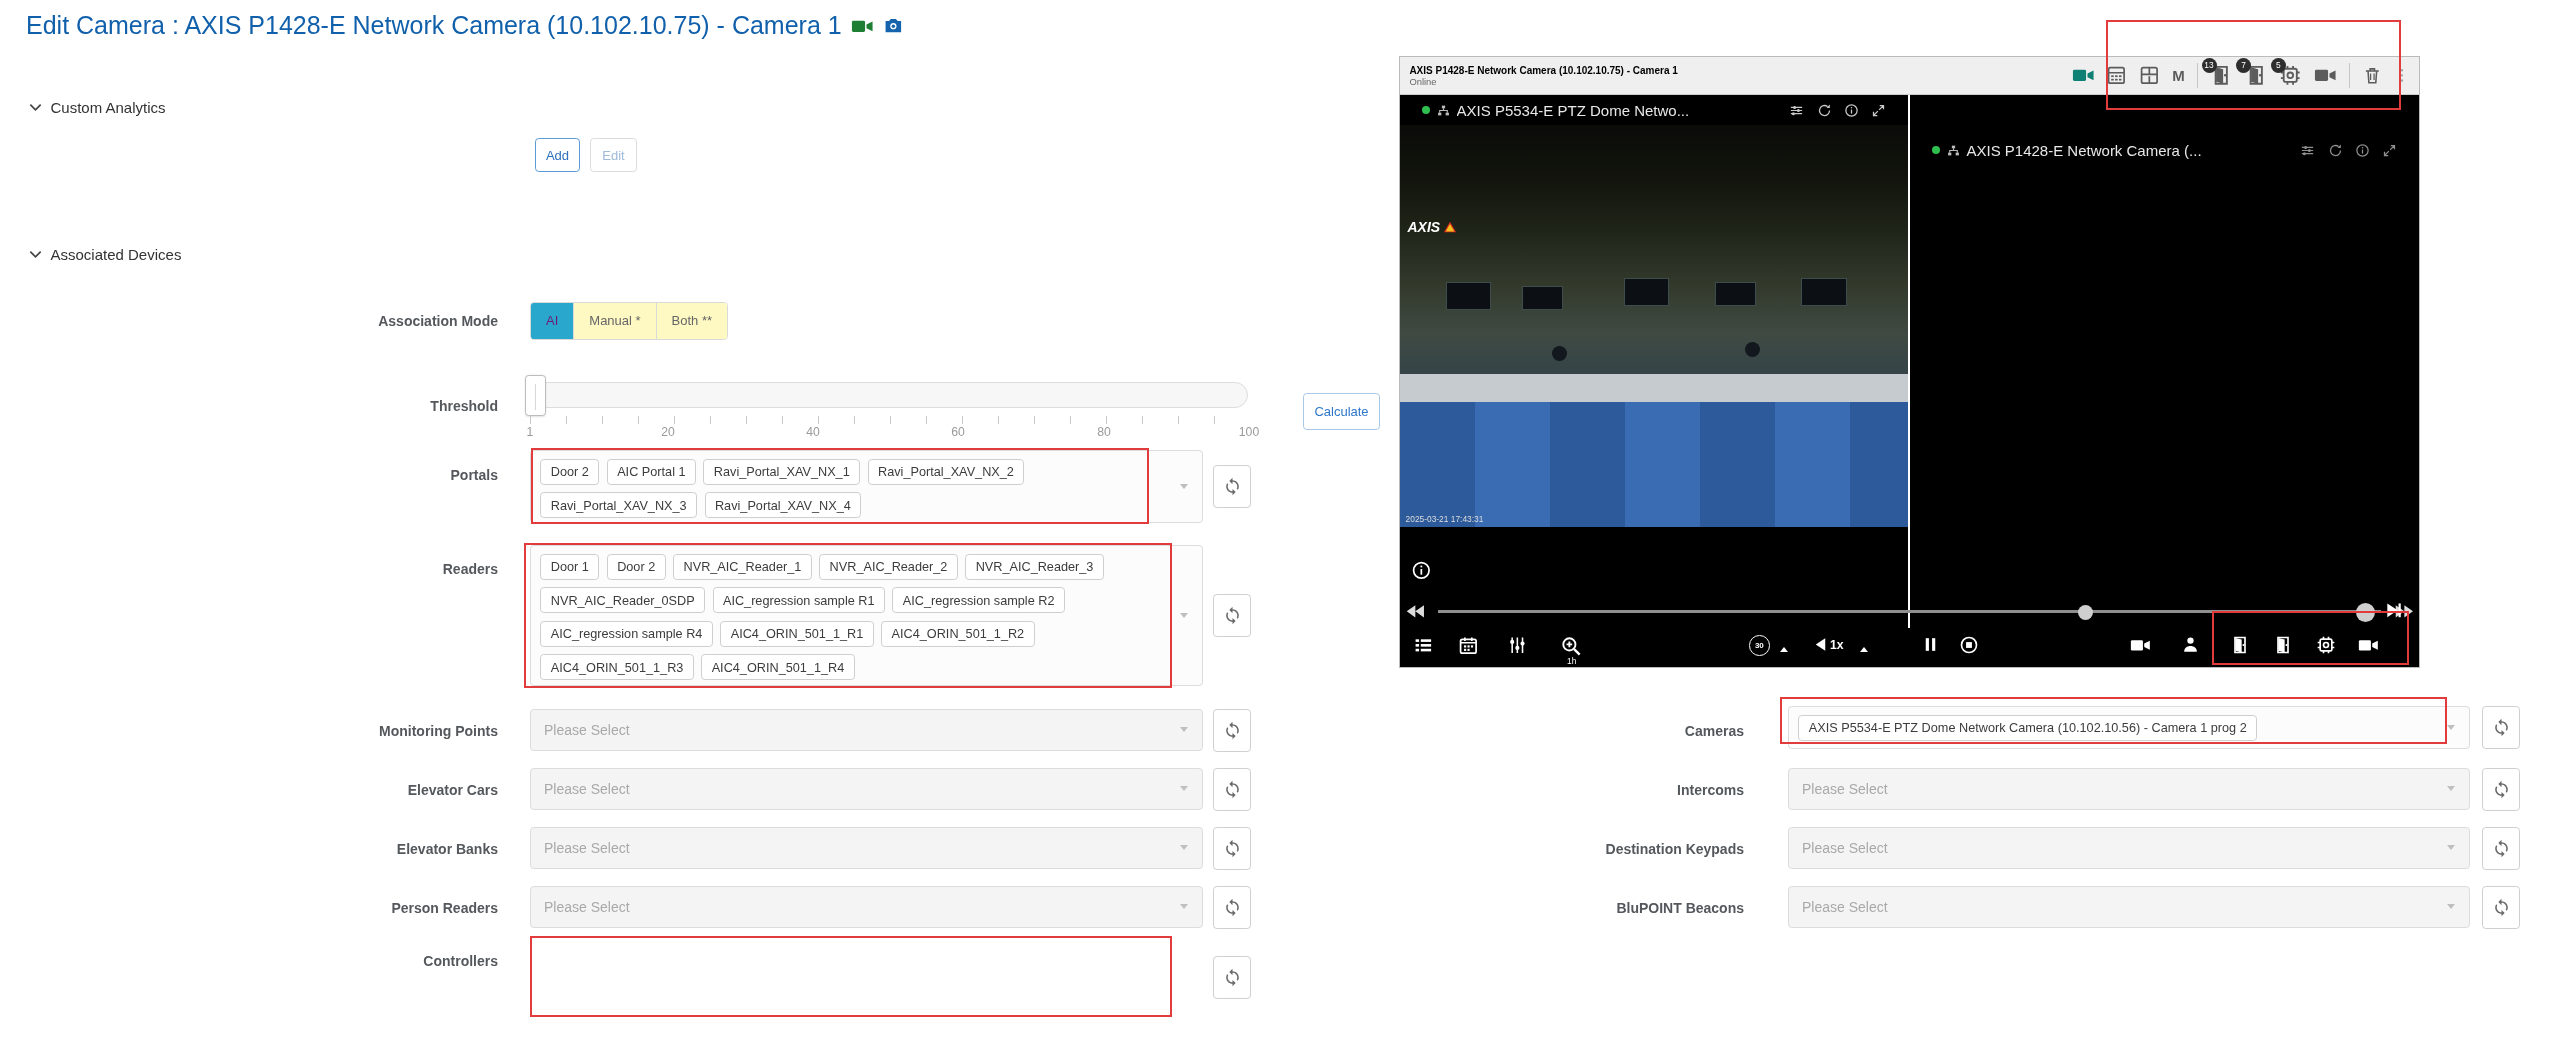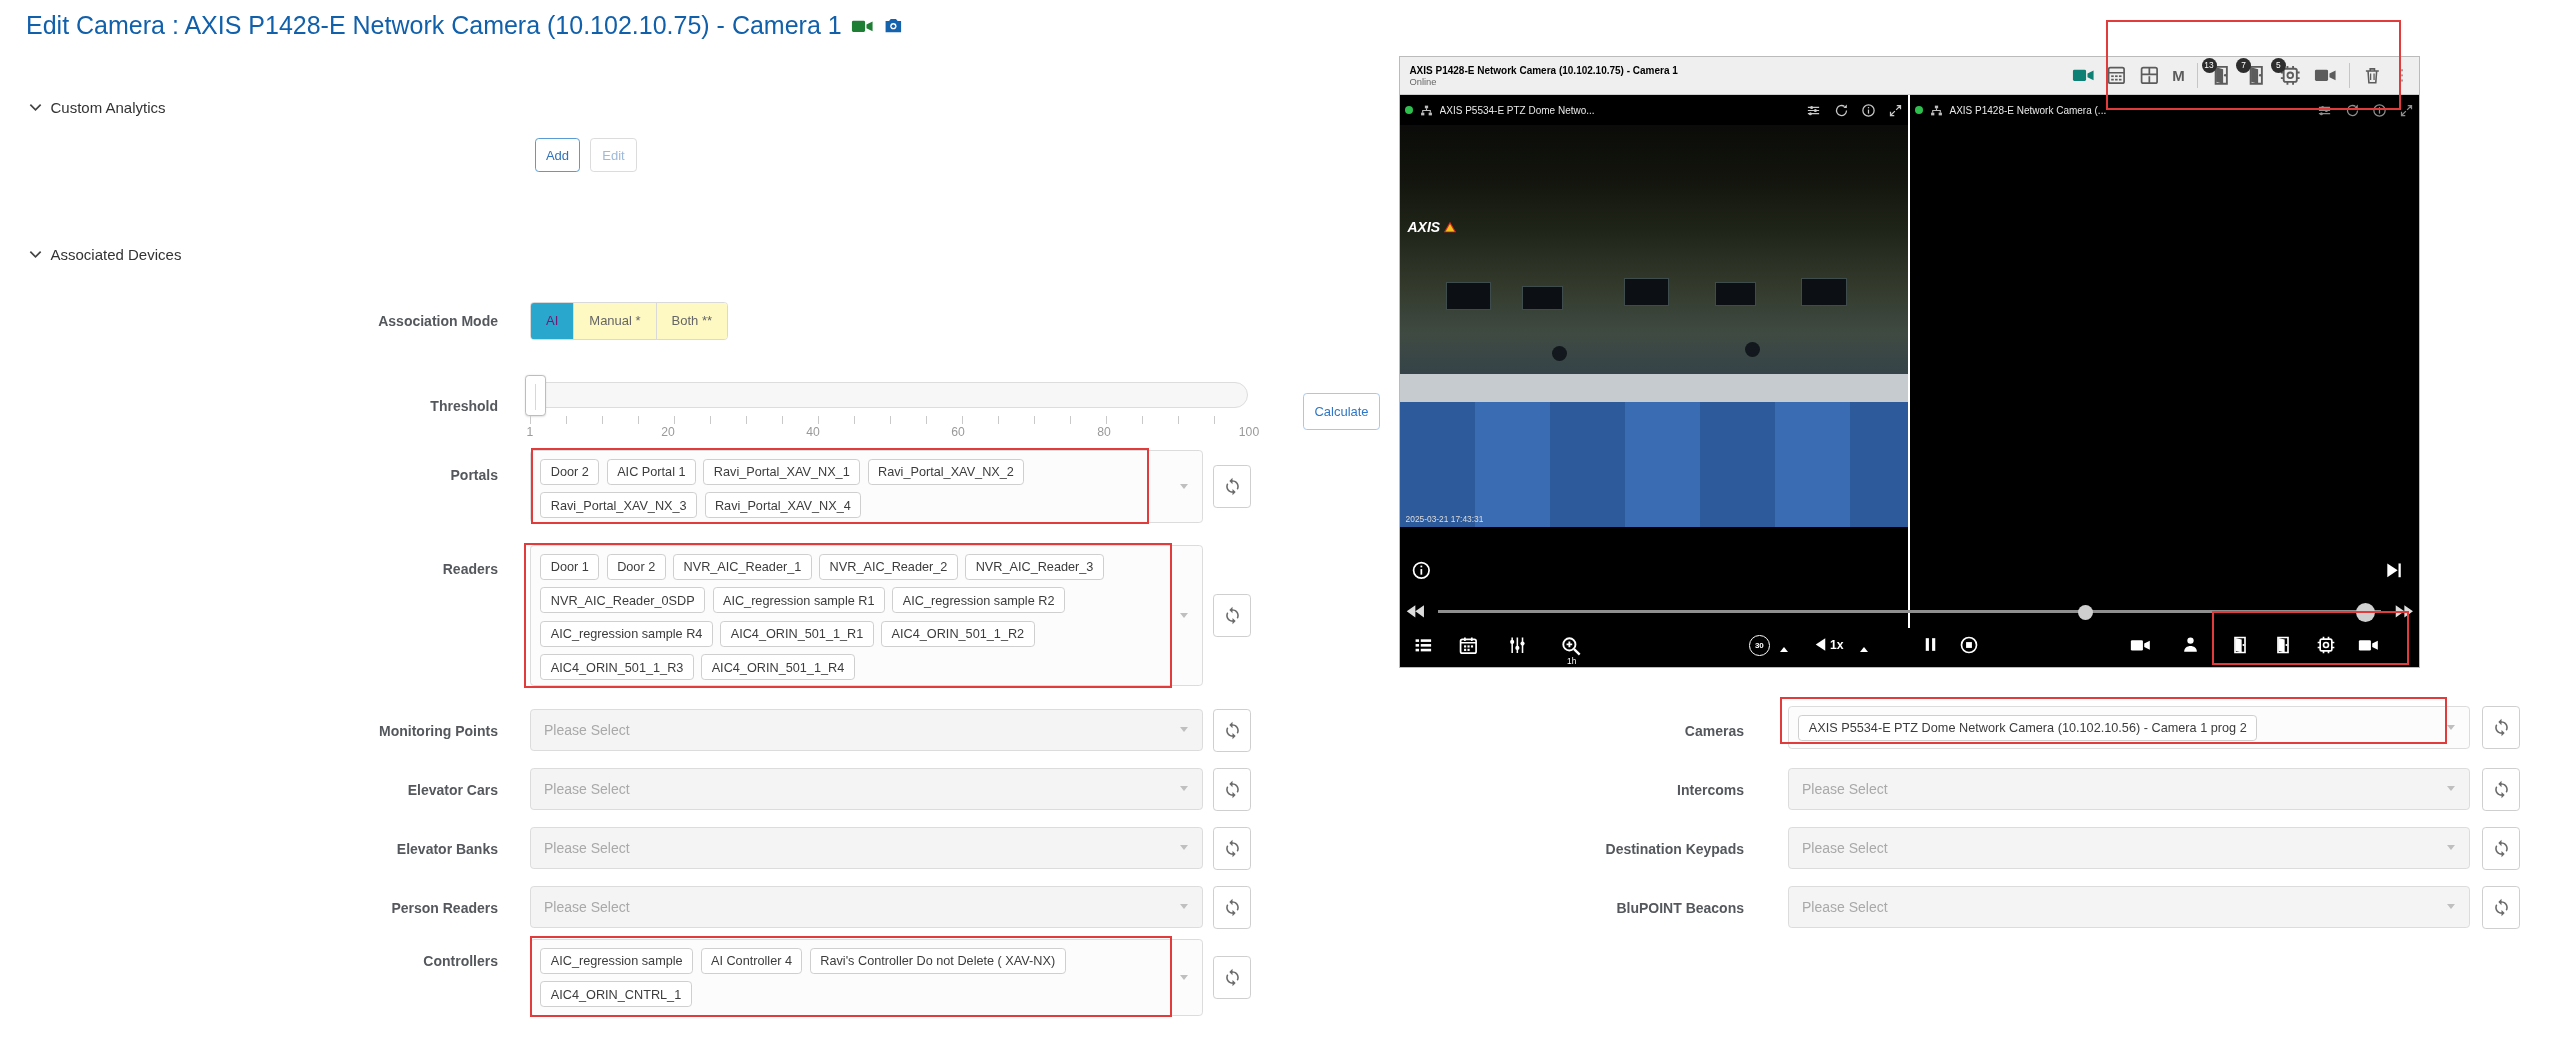--- a/index.html
+++ b/index.html
@@ -47,23 +47,23 @@
   .vtitle { font-size:10px; font-weight:bold; color:#000000; line-height:13px; }
   .vstatus { font-size:9.4px; color:#666; line-height:10.3px; }
   .vtools { margin-left:auto; display:flex; align-items:center; gap:12.2px; color:#5c5c5c; }
   .vtools .ic { position:relative; display:inline-flex; }
   .vsep { width:0.9px; height:24.4px; background:#c6c6c6; }
   .bdg { position:absolute; top:-6.6px; left:-8.4px; width:15px; height:15px; border-radius:50%; background:#2d2d2d; color:#fff; font-size:8.4px; display:flex; align-items:center; justify-content:center; }
   .mletter { font-size:15px; font-weight:bold; color:#5c5c5c; }
 
   .tiles { position:absolute; left:0; top:38px; width:100%; height:499px; display:flex; background:#000; }
   .tile { position:relative; height:100%; background:#000; overflow:hidden; }
-  .tile-l { width:508px; } .tile-r { flex:1; }
+  .tile-l { width:508px; } .tile-r { flex:1;margin-top:40px; }
   .tdivider { width:1.9px; background:#fff; height:533px; }
-  .thead { position:absolute; left:0; top:0; right:0; height:30px; display:flex; align-items:center; gap:6.6px; padding:0 5px; color:#e8e8e8; font-size:10px; z-index:5; }
+  .thead { position:absolute; left:0; top:0; right:0; height:30px; display:flex; align-items:center; gap:6.6px; padding:0 22px; color:#e8e8e8; font-size:15px; z-index:5; }
   .thead .nm { white-space:nowrap; overflow:hidden; }
   .thead .ticons { margin-left:auto; display:flex; gap:12.2px; color:#c9c9c9; }
   .gdot { width:8.4px; height:8.4px; border-radius:50%; background:#2fbf4f; flex:none; }
 
   .scene { position:absolute; left:0; top:30px; right:0; height:402px; overflow:hidden; }
   .scene > div { position:absolute; }
   .scene-l { background:linear-gradient(180deg,#0b0c09 0%,#11130c 12%,#1f2418 26%,#333a2c 40%,#3f4a42 52%,#33424a 64%,#2a3844 78%,#253341 100%); }
   .scene-r { background:linear-gradient(180deg,#050505 0%,#060606 38%,#8e8e85 41%,#a9a99d 52%,#9b9b90 66%,#8a8a82 80%,#6f6f68 100%); }
   .axis-logo { left:7.5px; top:94px; color:#fff; font-weight:bold; font-style:italic; font-size:14px; display:flex; align-items:center; gap:2.8px; z-index:4; }
   .ts-big { left:9.4px; top:128px; color:#f0f0f0; font-size:12.2px; letter-spacing:0.9px; z-index:4; }
@@ -356,29 +356,20 @@
     <span class="ph">Please Select</span>
       <span class="caret"></span>
   </div>
   <button class="refresh" style="left:1213px;top:886px">
       <svg class="ico" width="19" height="19" viewBox="0 0 20 20">
         <use href="#i-sync"></use>
       </svg>
     </button>
 
   <div class="label" style="top:953px">Controllers</div>
-  <div class="tagbox" style="left:530px;top:939px;width:673px;height:77px">
-    <div class="tags">
-        <span class="tag">AIC_regression sample</span>
-        <span class="tag">AI Controller 4</span>
-        <span class="tag">Ravi's Controller Do not Delete ( XAV-NX)</span>
-        <span class="tag">AIC4_ORIN_CNTRL_1</span>
-      </div>
-    <span class="caret"></span>
-  </div>
   <button class="refresh" style="left:1213px;top:956px">
       <svg class="ico" width="19" height="19" viewBox="0 0 20 20">
         <use href="#i-sync"></use>
       </svg>
     </button>
 
   <div class="label-r" style="top:723px">Cameras</div>
   <div class="tagbox" style="left:1788px;top:706px;width:682px;height:43px">
     <div class="tags">
         <span class="tag">AXIS P5534-E PTZ Dome Network Camera (10.102.10.56) - Camera 1 prog 2</span>

